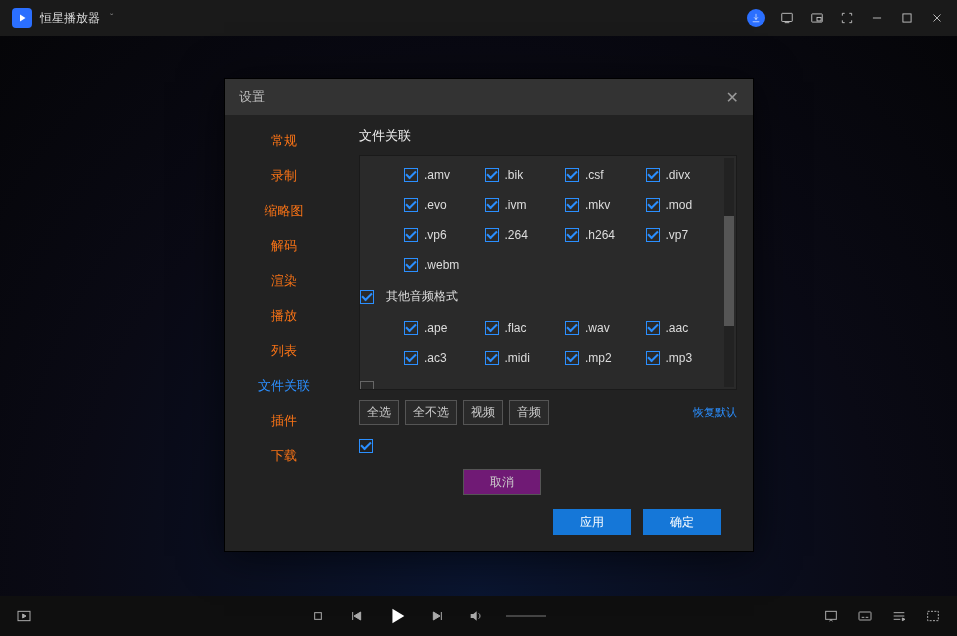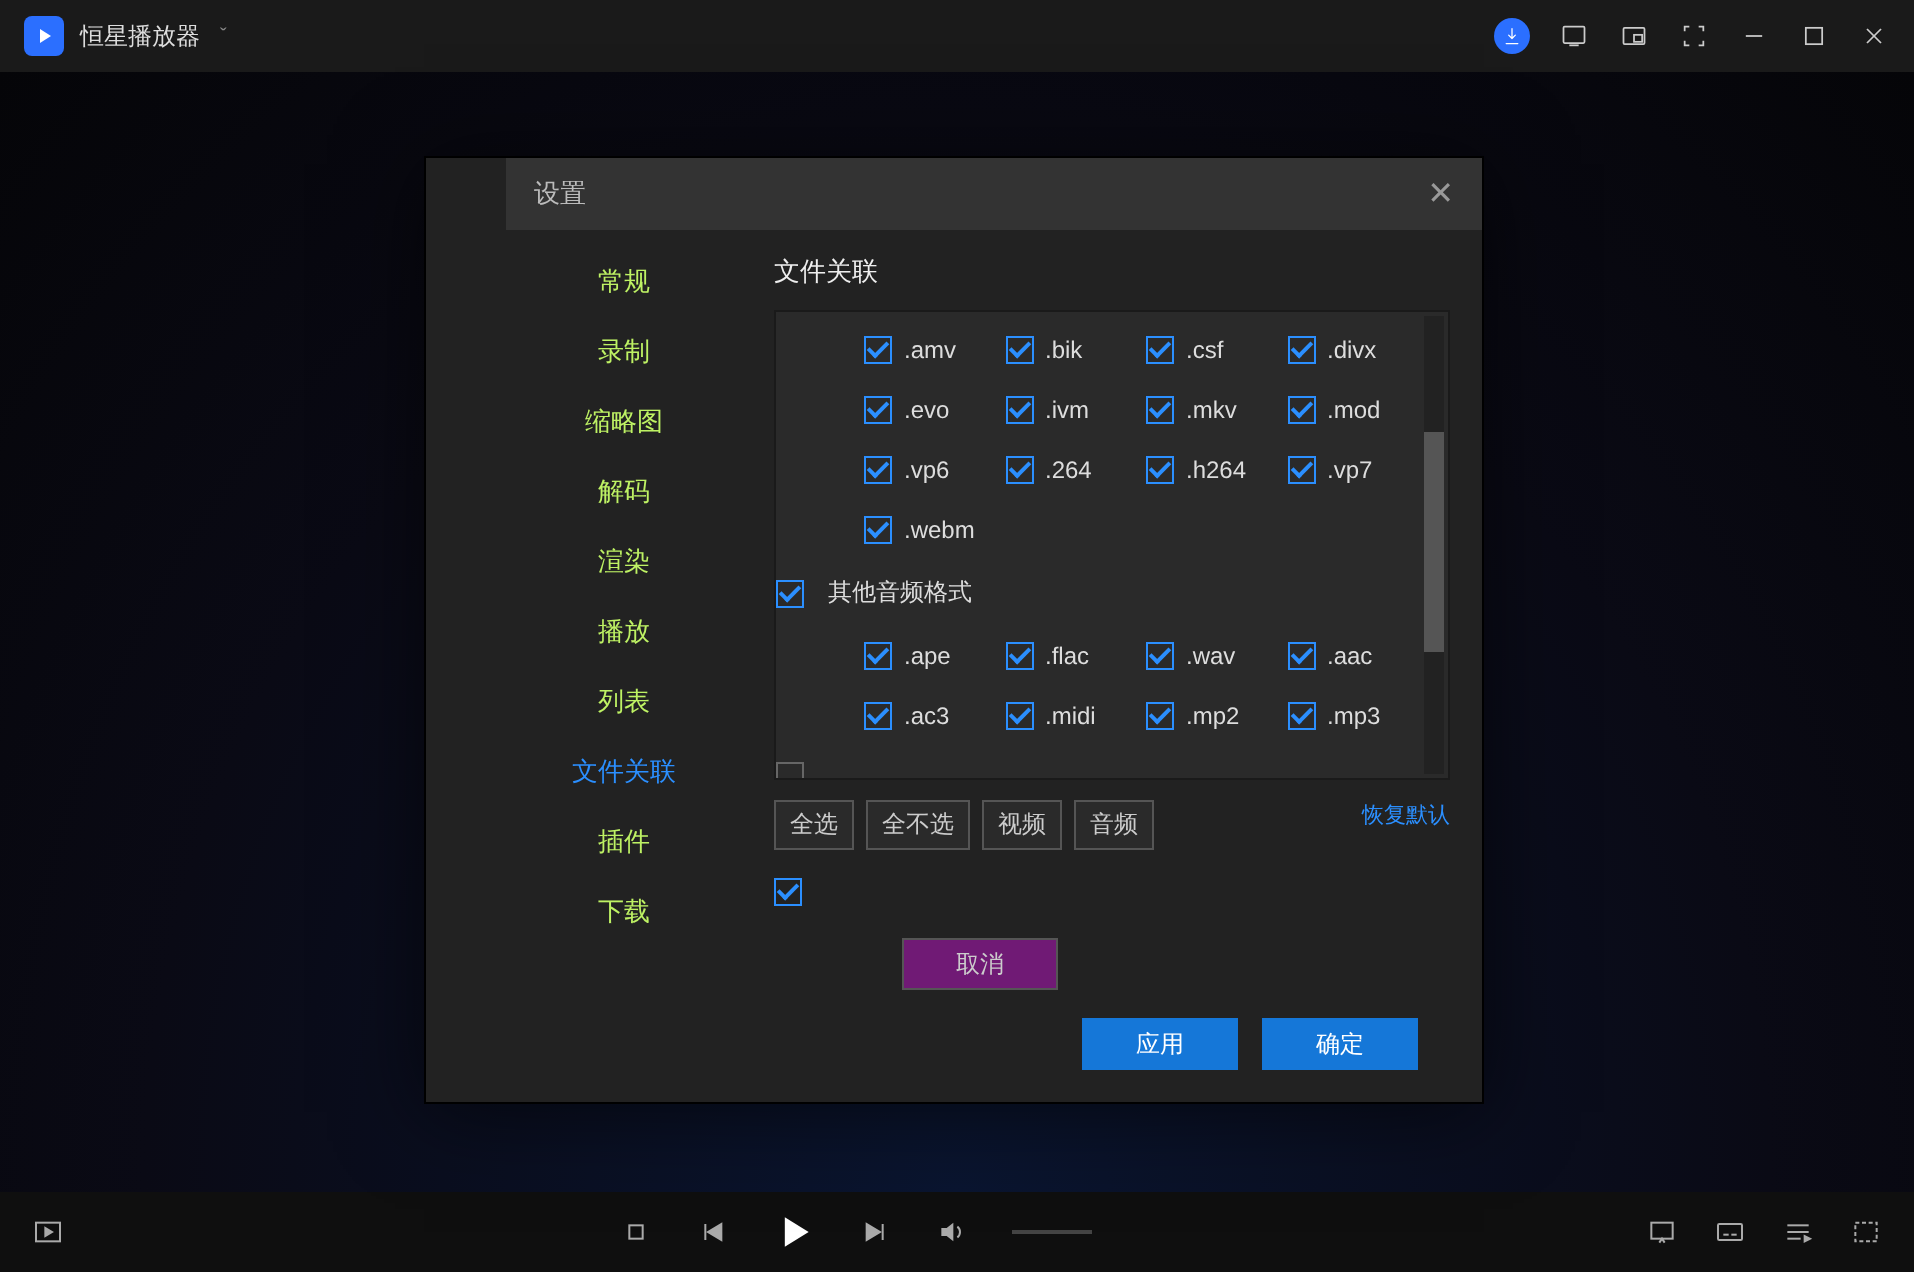--- a/index.html
+++ b/index.html
@@ -26,46 +26,46 @@
 .bb-left { flex: 0 0 auto; }
 .bb-center { flex: 1; display: flex; align-items: center; justify-content: center; gap: 22px; }
 .bb-right { flex: 0 0 auto; display: flex; align-items: center; gap: 18px; }
 .bb-icon { cursor: pointer; color: #aaa; display: flex; align-items: center; justify-content: center; }
 .bb-icon svg { width: 16px; height: 16px; stroke: #aaa; fill: none; stroke-width: 1.5; }
 .bb-icon.play svg { width: 22px; height: 22px; fill: #fff; stroke: none; }
 .vol-line { width: 40px; height: 2px; background: #444; position: relative; }
 .vol-line::before { content: ''; position: absolute; left: 0; top: 0; width: 0%; height: 100%; background: #fff; }
 
 
-.dialog { position: absolute; left: 212px; top: 78px; width: 530px; height: 474px; background: #222; border: 1px solid #000; box-shadow: 0 4px 40px rgba(0,0,0,0.6); display: flex; flex-direction: column; padding-left: 40px; }
+.dialog { position: absolute; left: 224px; top: 78px; width: 530px; height: 474px; background: #222; border: 1px solid #000; box-shadow: 0 4px 40px rgba(0,0,0,0.6); display: flex; flex-direction: column; }
 .dialog-header { height: 36px; background: #333; display: flex; align-items: center; justify-content: space-between; padding: 0 14px; }
 .dialog-title { font-size: 13px; color: #bbb; }
 .dialog-close { cursor: pointer; color: #999; font-size: 16px; }
 
 .dialog-body { flex: 1; display: flex; overflow: hidden; }
 .sidebar { width: 118px; background: #222; padding-top: 8px; }
-.sidebar-item { height: 35px; display: flex; align-items: center; justify-content: center; font-size: 13px; color: #bef264; cursor: pointer; }
+.sidebar-item { height: 35px; display: flex; align-items: center; justify-content: center; font-size: 13px; color: #f97316; cursor: pointer; }
 .sidebar-item.active { color: #2b8fff; }
 
 .content { flex: 1; display: flex; flex-direction: column; padding: 12px 16px 0 16px; position: relative; }
 .section-heading { font-size: 13px; color: #eee; margin-bottom: 10px; }
 
 .scroll-area { flex: 1; background: #2a2a2a; padding: 12px 10px 12px 22px; overflow: hidden; position: relative; border: 1px solid #1a1a1a; }
 .scrollbar-track { position: absolute; right: 2px; top: 2px; bottom: 2px; width: 10px; background: #222; }
 .scrollbar-thumb { position: absolute; right: 2px; width: 10px; background: #555; }
 .cbox { width: 14px; height: 14px; border: 1px solid #2b8fff; background: transparent; display: flex; align-items: center; justify-content: center; cursor: pointer; flex-shrink: 0; }
 .cbox.checked::after { content: ''; width: 8px; height: 4px; border-left: 2px solid #2b8fff; border-bottom: 2px solid #2b8fff; transform: rotate(-45deg) translate(1px,-1px); }
 .clabel { font-size: 12px; color: #ddd; }
 
 .grid4 { display: grid; grid-template-columns: repeat(4, 1fr); row-gap: 16px; margin-bottom: 16px; padding-left: 22px; }
 .grid-item { display: flex; align-items: center; gap: 6px; }
 
 .group-head { display: flex; align-items: center; gap: 12px; margin-bottom: 16px; }
 
-.action-row { display: flex; align-items: flex-start; justify-content: space-between; margin-top: 10px; }
+.action-row { display: flex; align-items: center; justify-content: space-between; margin-top: 10px; }
 .action-left { display: flex; gap: 6px; }
 .small-btn { border: 1px solid #555; background: #2a2a2a; color: #ccc; font-size: 12px; padding: 3px 7px; cursor: pointer; }
 .restore-link { color: #2b8fff; font-size: 11px; cursor: pointer; }
 
 .context-menu-row { display: flex; align-items: center; gap: 8px; margin-top: 14px; }
 
 .dialog-footer { display: flex; justify-content: flex-end; gap: 12px; padding: 16px; }
 .dlg-btn { width: 78px; height: 26px; font-size: 12px; border: none; cursor: pointer; display: flex; align-items: center; justify-content: center; }
 .dlg-btn.cancel { background: #701a75; color: #ccc; border: 1px solid #555; }
 .dlg-btn.primary { background: #1577d8; color: #fff; margin-top: 40px; }

